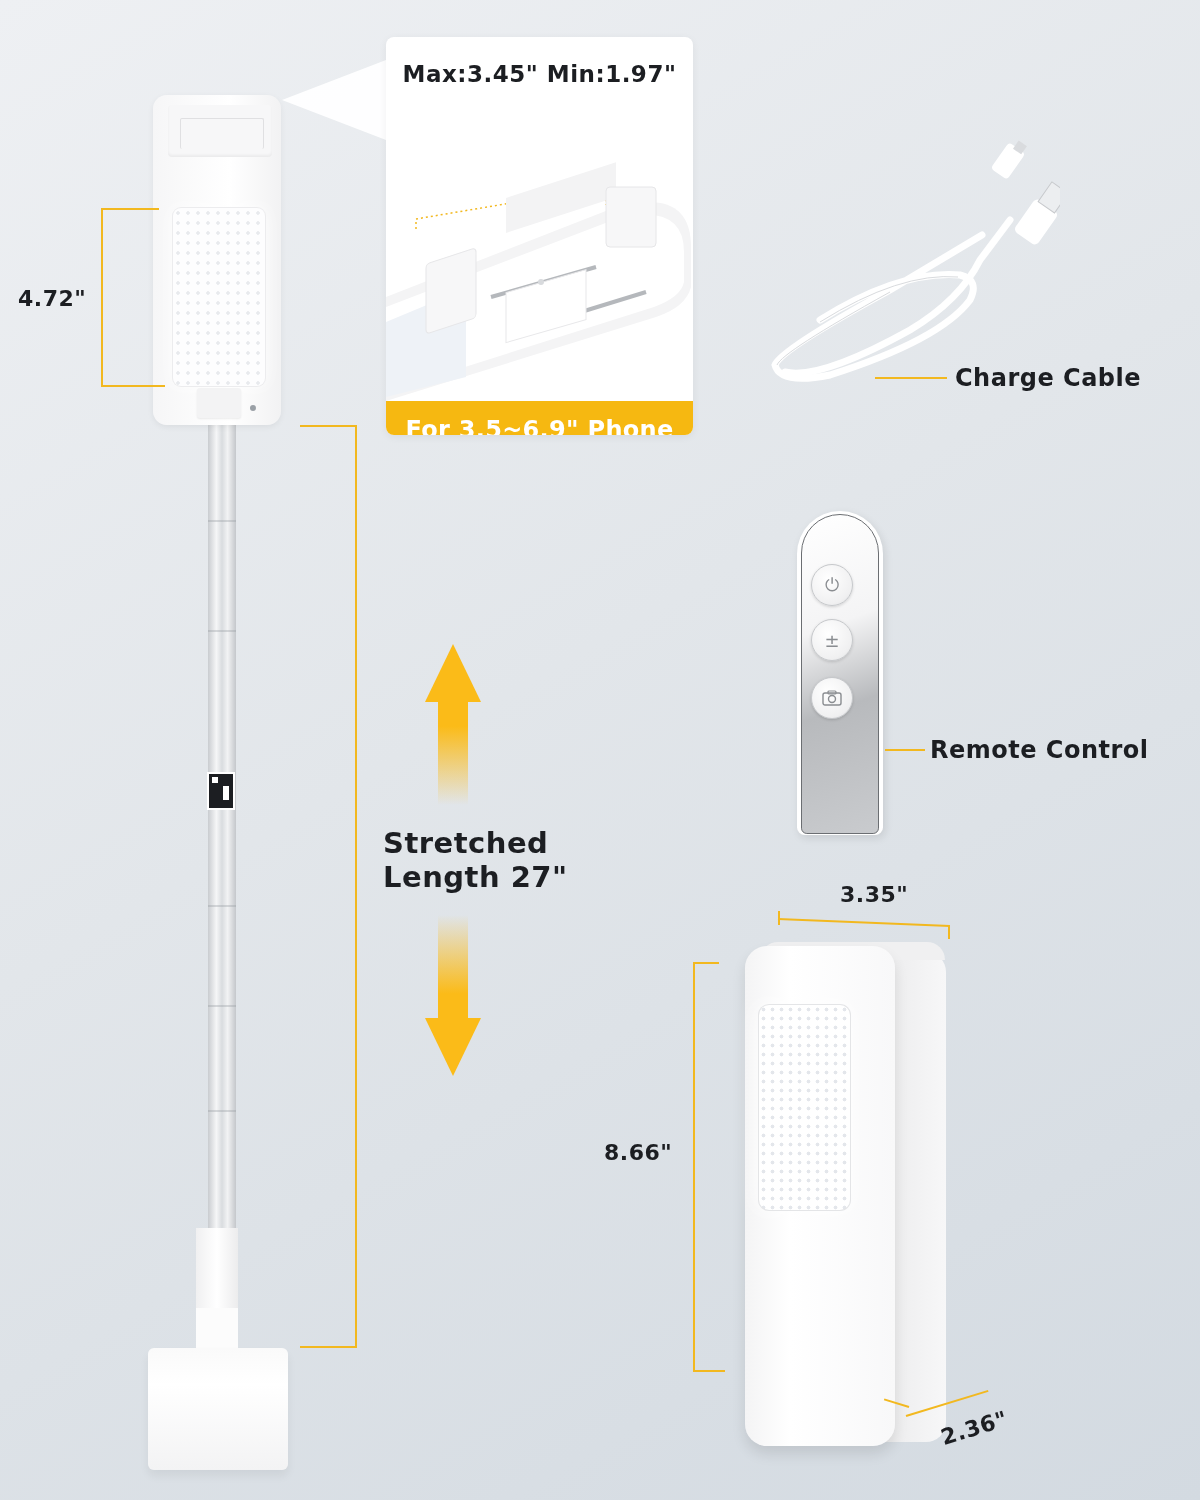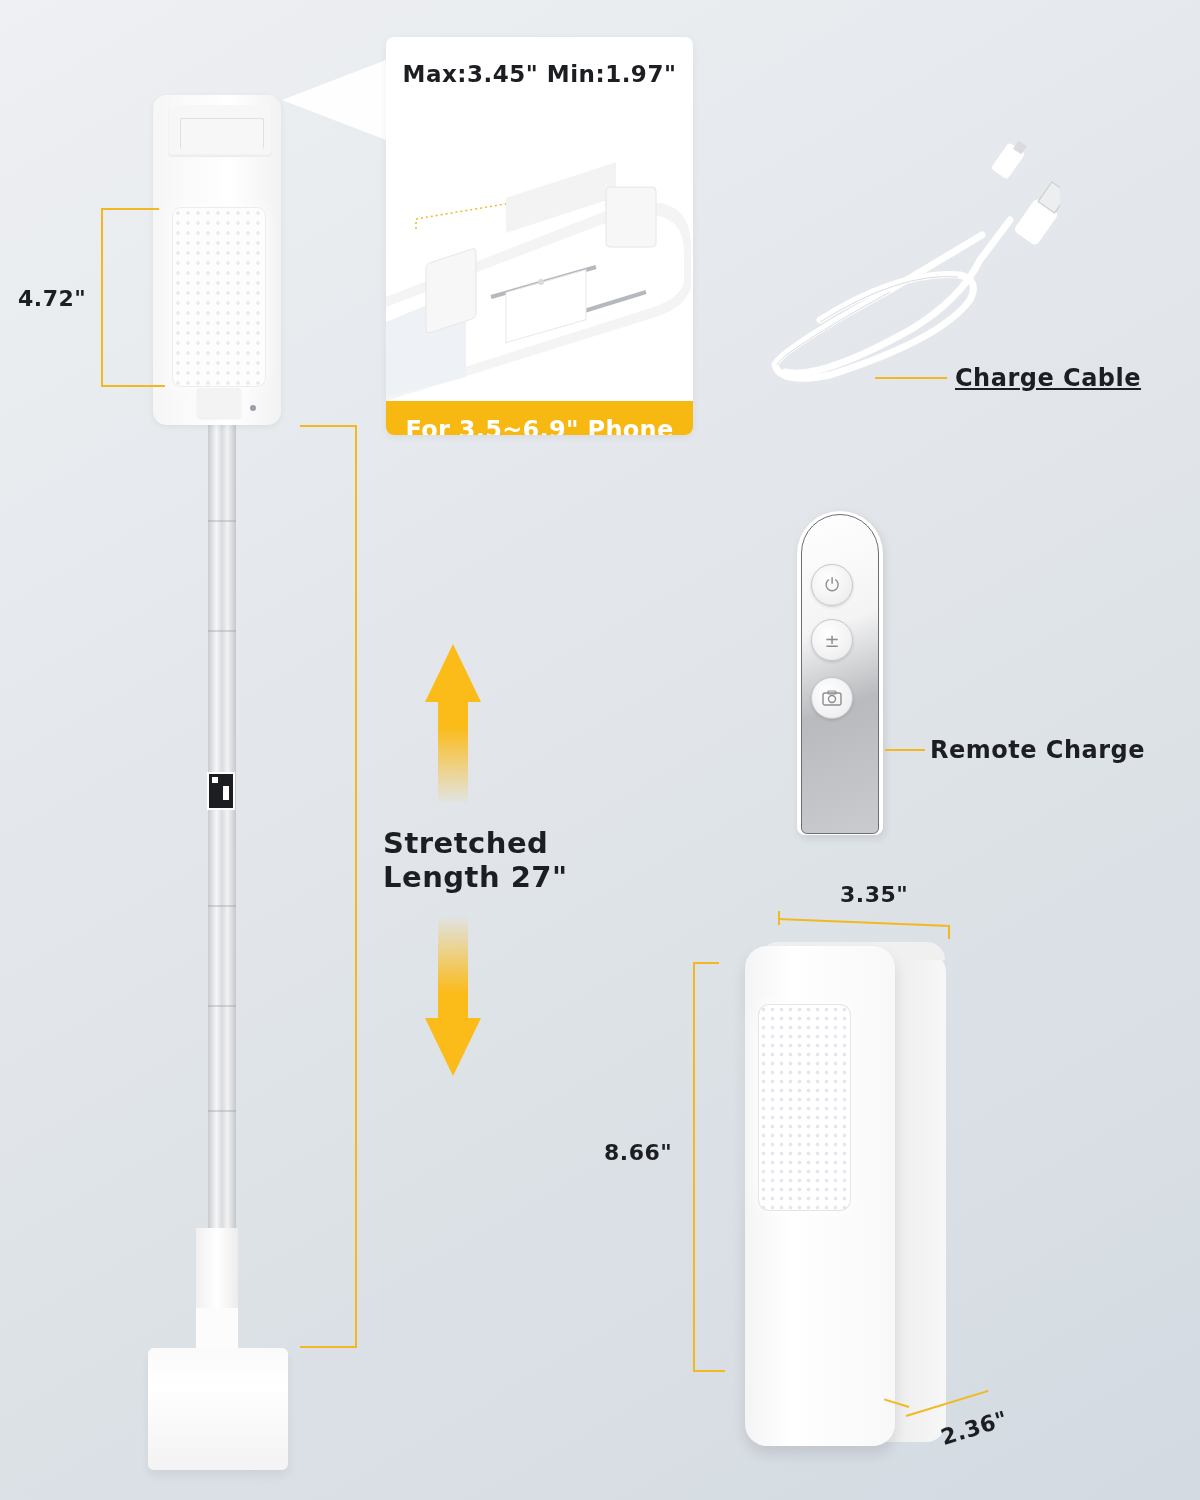--- a/index.html
+++ b/index.html
@@ -88,21 +88,21 @@
   .callout-footer {
     left: 0; top: 364px; width: 307px; height: 70px;
     background: #f6b811;
   }
   .callout-footer-text {
     left: 0; top: 15px; width: 307px; text-align: center;
     font-size: 24px; font-weight: bold; color: #ffffff; letter-spacing: 0.3px;
   }
 
   
-  .cable-label { left: 955px; top: 364px; font-size: 24px; text-decoration: underline; }
+  .cable-label { left: 955px; top: 364px; font-size: 24px; }
   .cable-leader { left: 875px; top: 377px; width: 72px; height: 2px; }
 
   
   .remote {
     left: 797px; top: 511px; width: 86px; height: 324px;
     background: #ffffff; border-radius: 44px 44px 8px 8px;
     box-shadow: 2px 3px 8px rgba(0,0,0,0.10);
   }
   .remote-face {
     left: 801px; top: 514px; width: 76px; height: 318px;
@@ -273,21 +273,21 @@
   <span>±</span>
 </div>
 <div class="abs remote-btn" style="left:811px; top:677px;">
   <svg width="20" height="16" viewBox="0 0 20 16">
     <rect x="1" y="3" width="18" height="12" rx="2" fill="none" stroke="#8a8d91" stroke-width="1.4"></rect>
     <rect x="6" y="1" width="8" height="3" rx="1" fill="none" stroke="#8a8d91" stroke-width="1.2"></rect>
     <circle cx="10" cy="9" r="3.5" fill="none" stroke="#8a8d91" stroke-width="1.4"></circle>
   </svg>
 </div>
 <div class="abs yline remote-leader"></div>
-<div class="abs label remote-label">Remote Charge</div>
+<div class="abs label remote-label">Remote Control</div>
 
 <div class="abs box-side"></div>
 <div class="abs box-top"></div>
 <div class="abs box-front"></div>
 <div class="abs box-led"></div>
 
 <div class="abs label dim-335">3.35"</div>
 <div class="abs yline dim-335-line"></div>
 <div class="abs yline dim-335-tickl"></div>
 <div class="abs yline dim-335-tickr"></div>

